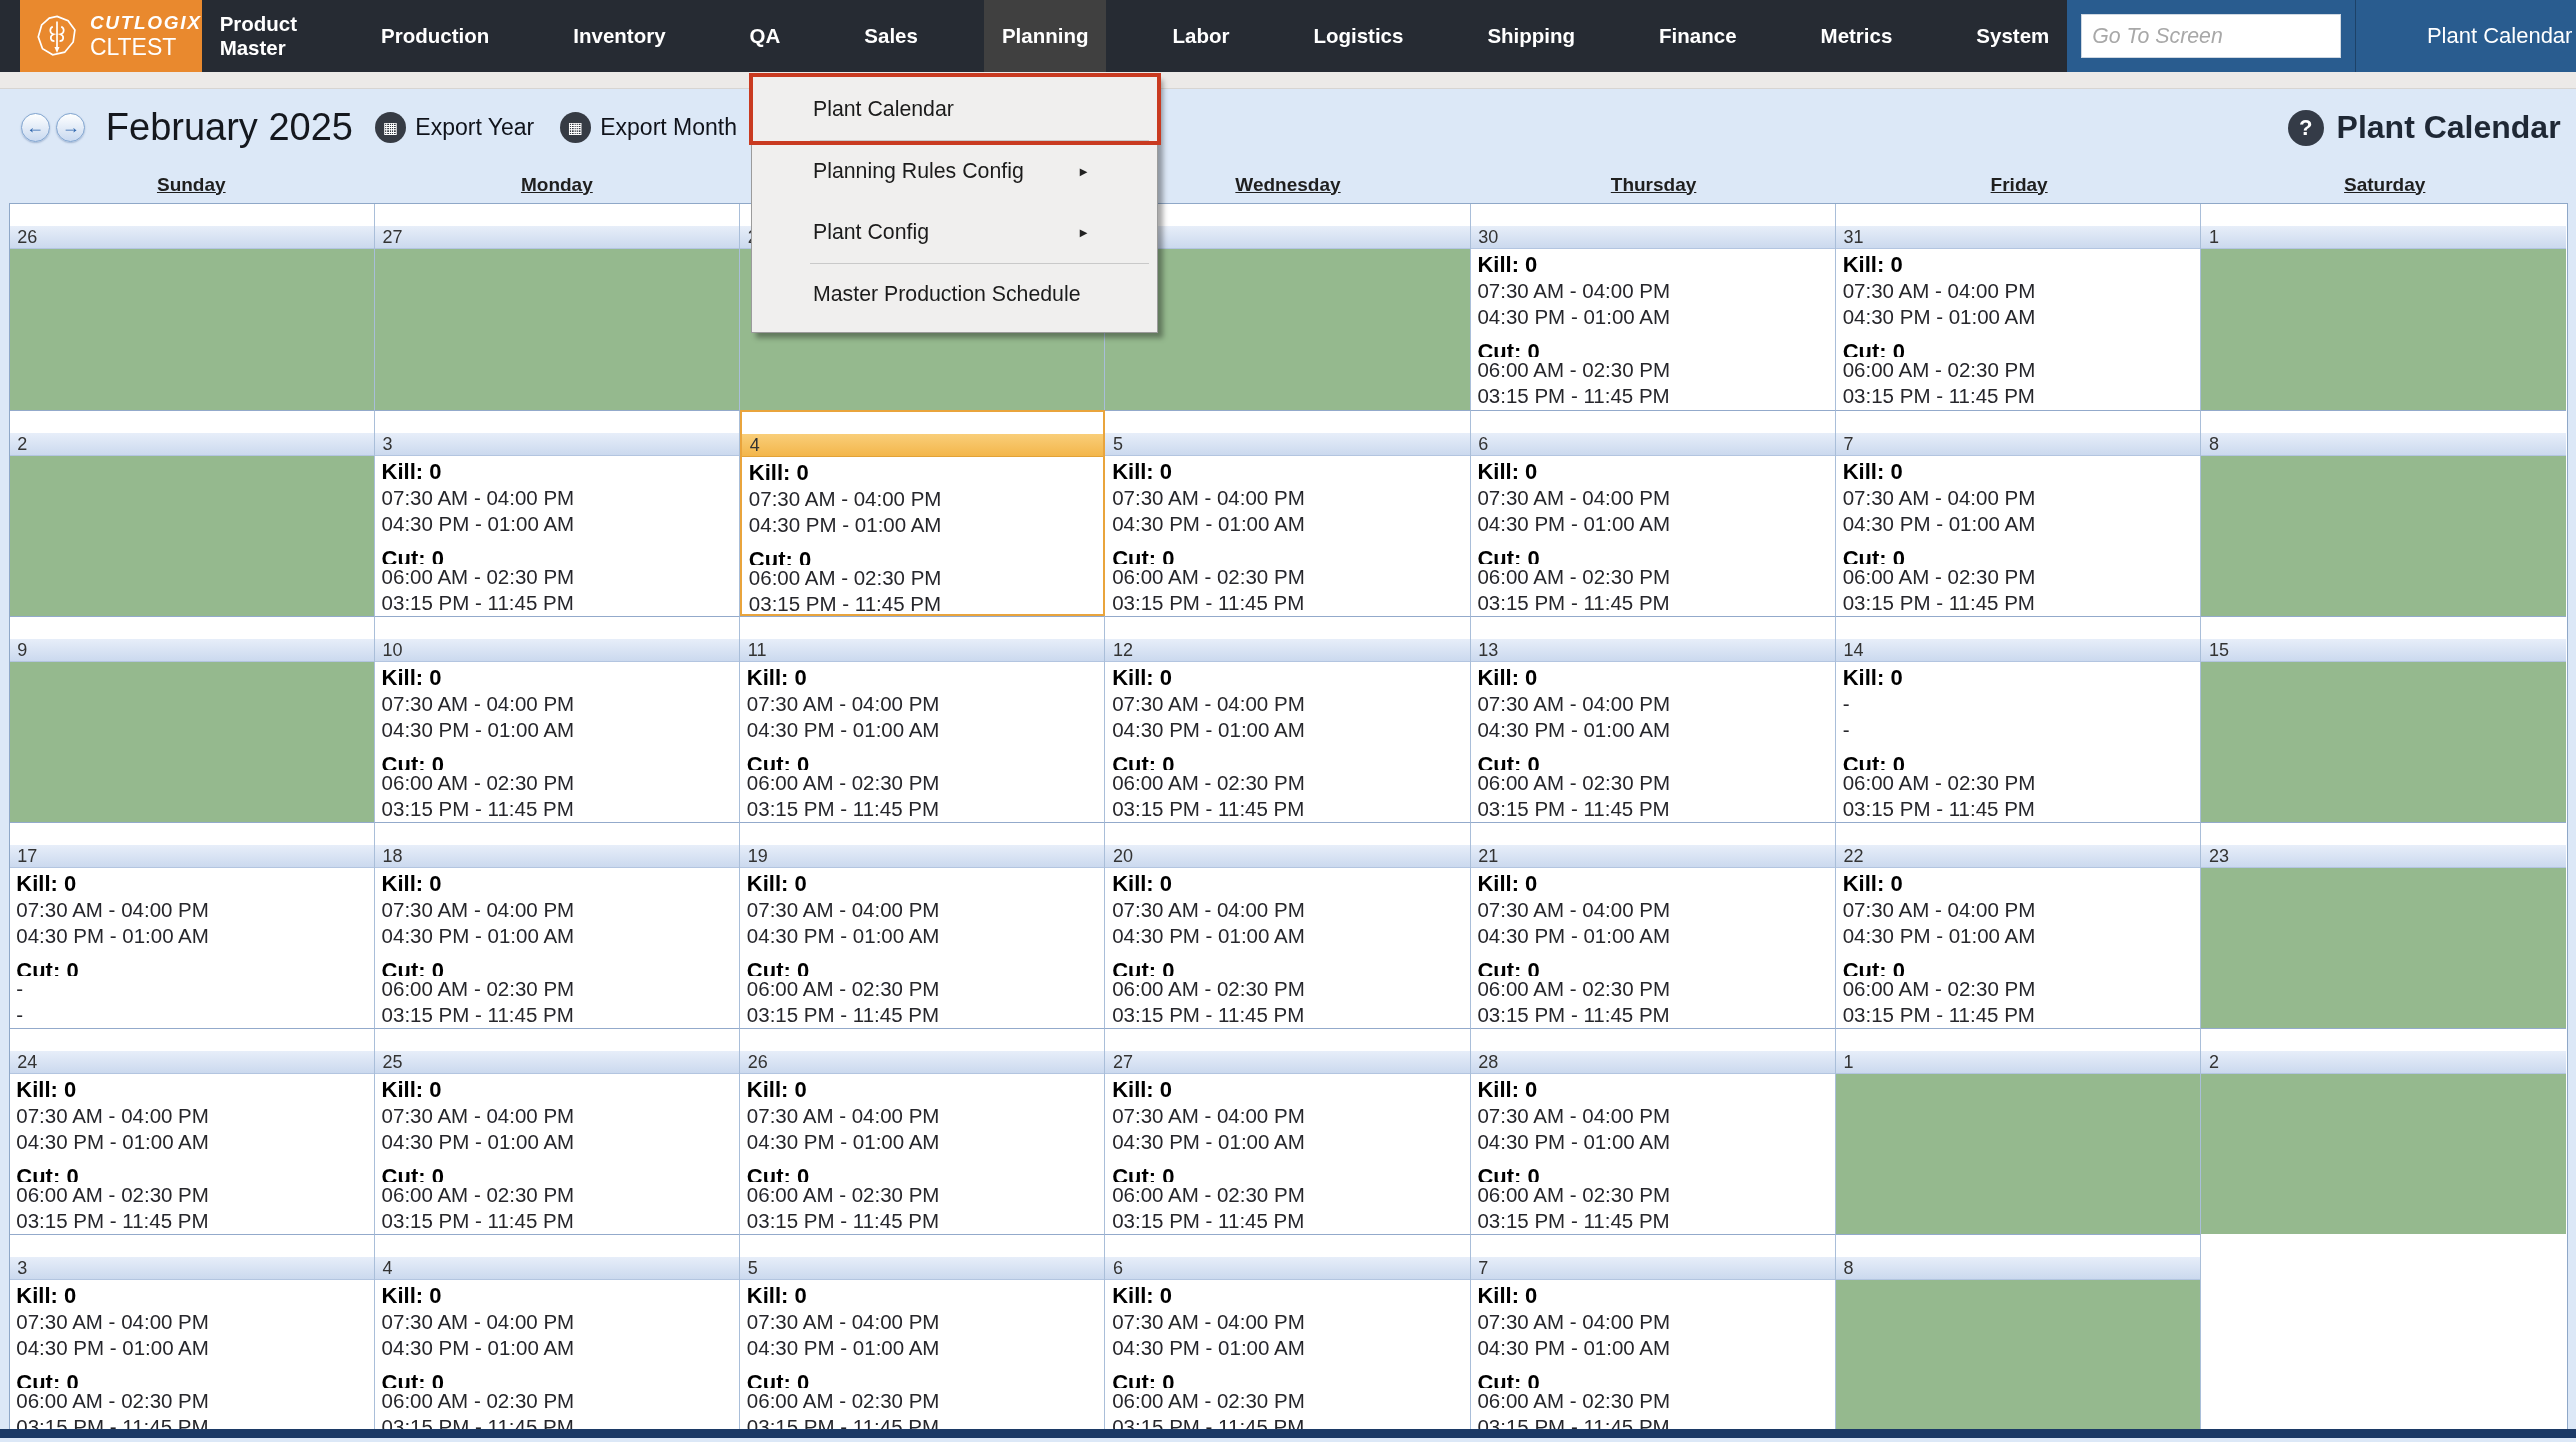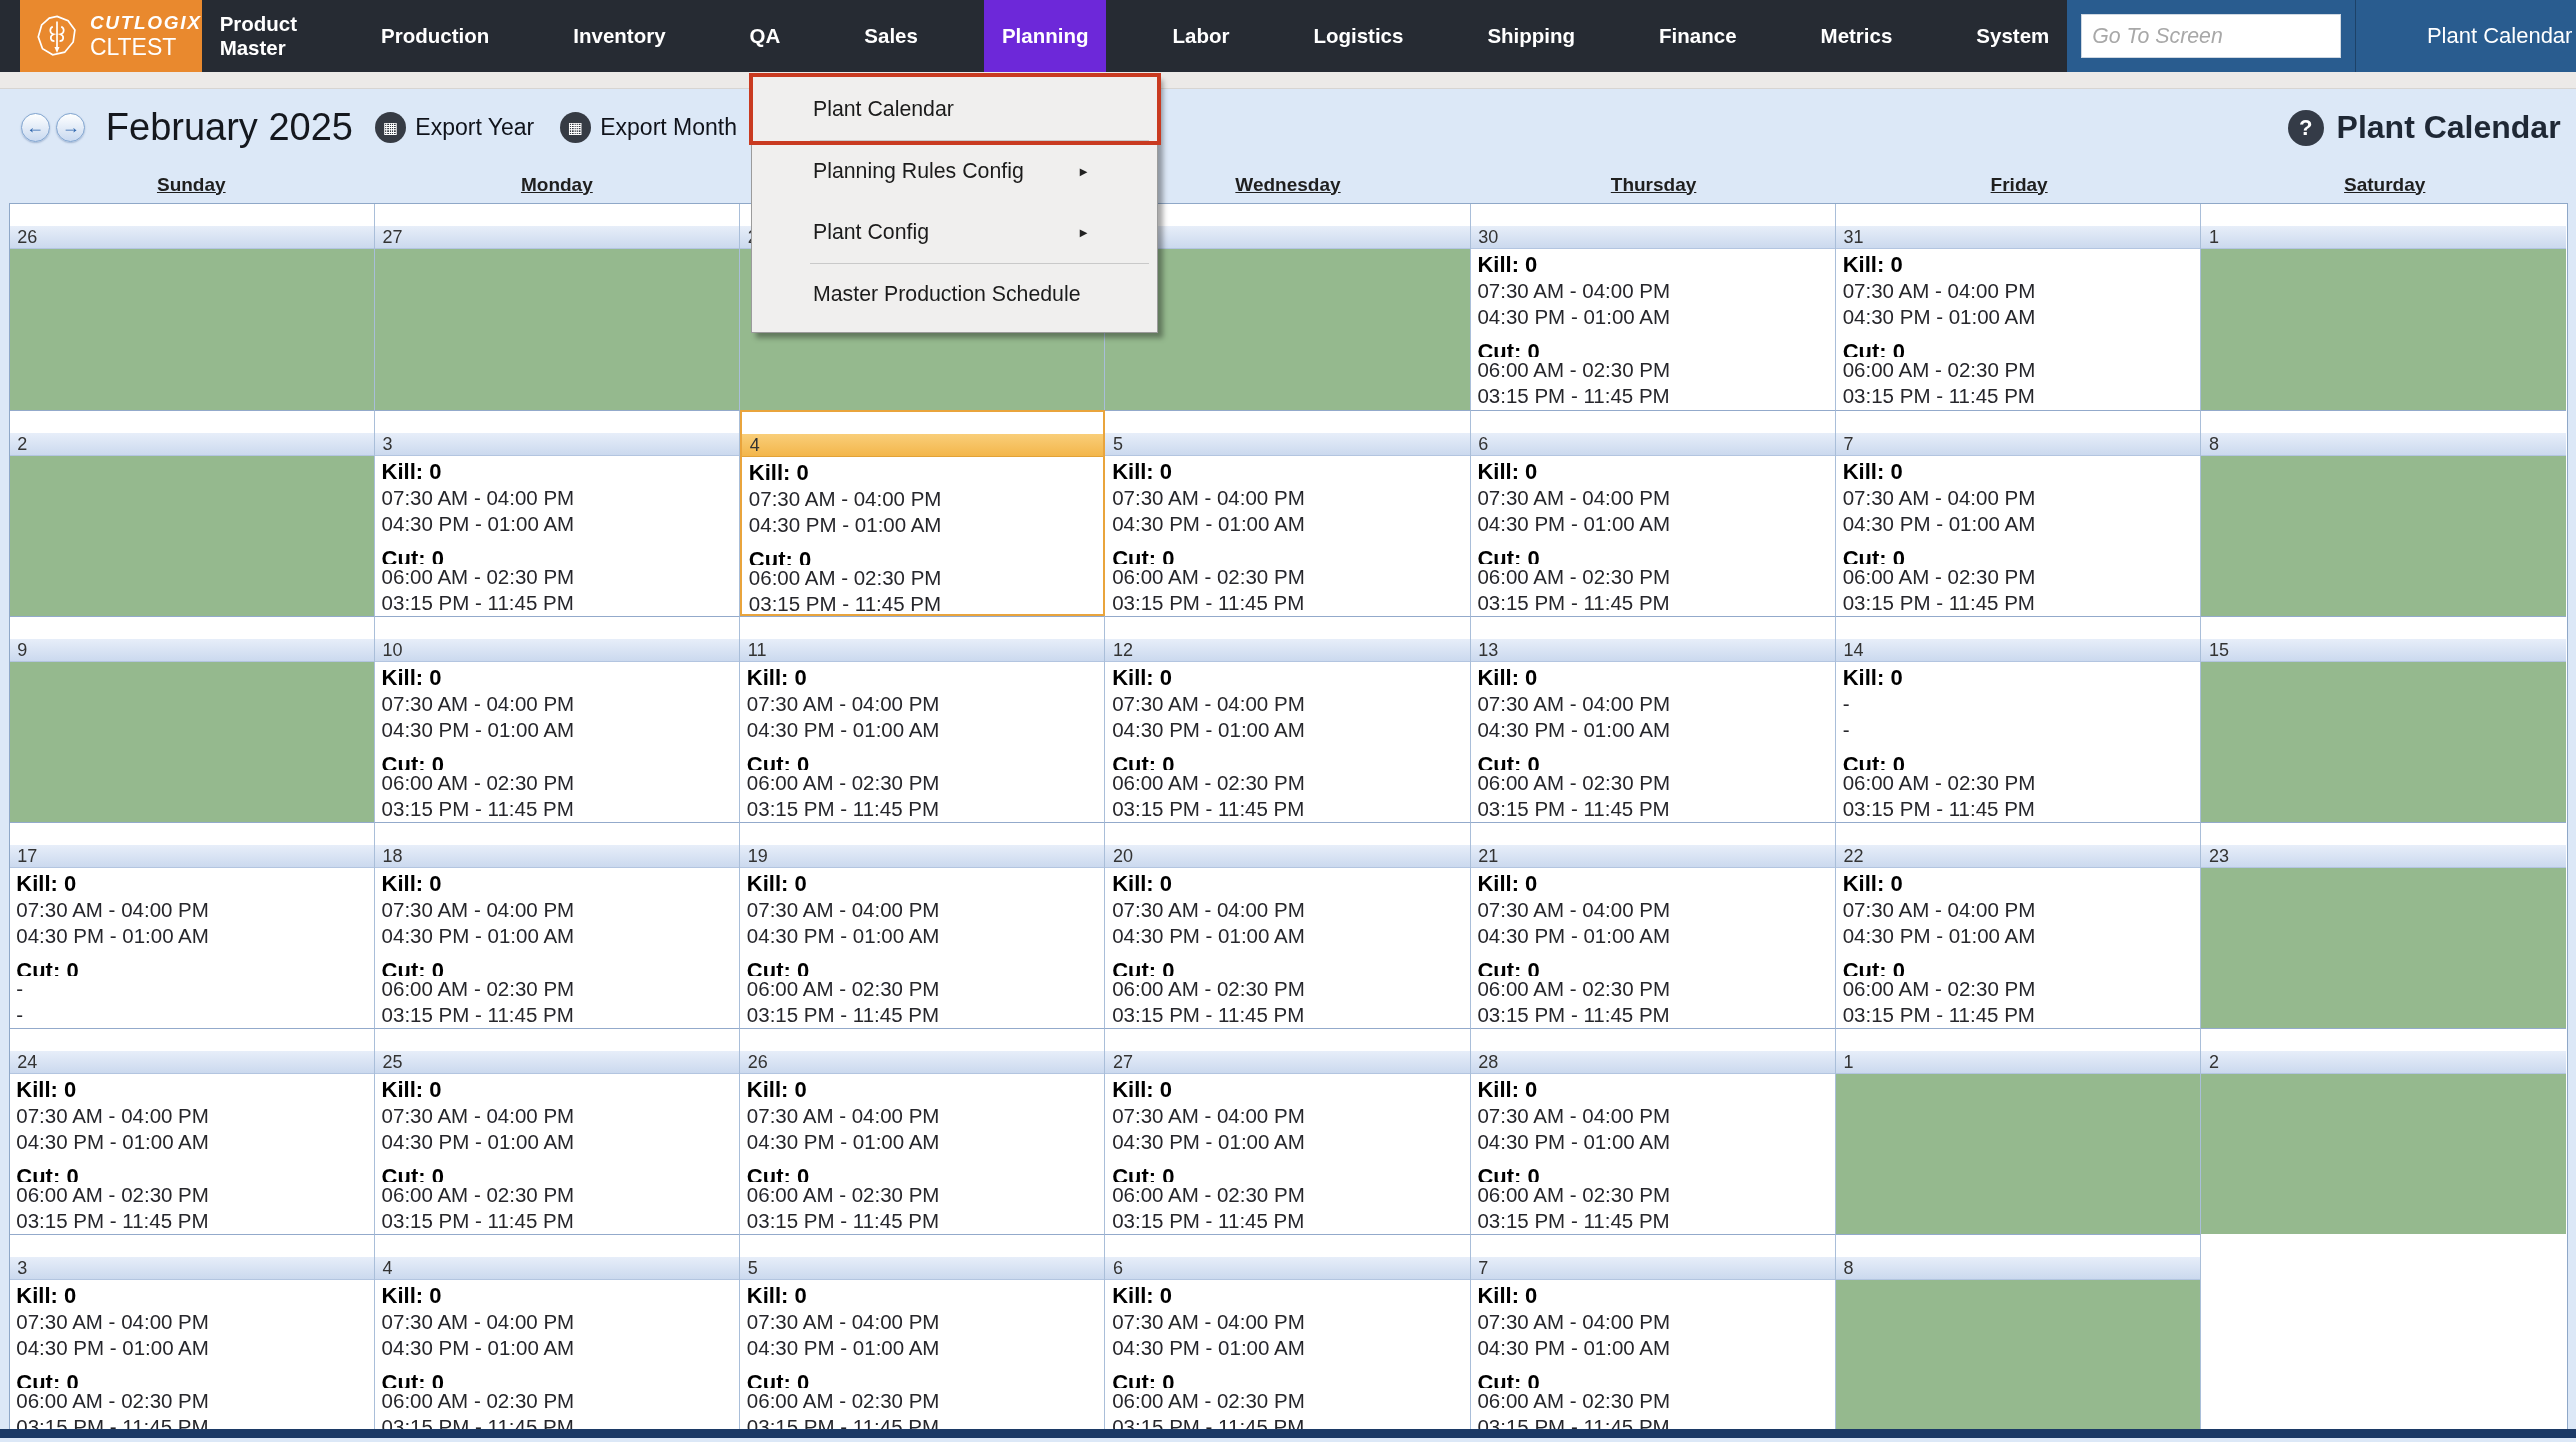--- a/index.html
+++ b/index.html
@@ -11,21 +11,21 @@
             background:#262b33; display:flex; align-items:stretch; }
   .logo { width:196px; margin-left:20px; background:#e9892e; display:flex;
           align-items:center; gap:10.2px; padding-left:13.7px; }
   .logo svg { flex:0 0 auto; }
   .logo-text { display:flex; flex-direction:column; line-height:1.05; }
   .brand { color:#fff; font-weight:bold; font-size:19px; letter-spacing:1.7px; font-style:italic; }
   .env   { color:#fff; font-size:23px; margin-top:2.6px; }
   nav.mainmenu { display:flex; align-items:stretch;gap:48px; }
   .nav-item { display:flex; align-items:center; padding:0 18px; color:#fff;
               font-size:20.5px; font-weight:bold; cursor:default; }
-  .nav-item.active { background:#6d28d9; }
+  .nav-item.active { background:#404040; }
   .quickbar { margin-left:auto; background:#295c8f; display:flex; align-items:center; }
   .quickbar input { width:260px; height:44px; margin:0 13.7px; border:0.9px solid #cfd8e2;
                     font-size:21.3px; padding:0 10.2px; color:#333;
                     font-family:"Liberation Sans","DejaVu Sans",sans-serif; }
   .quickbar input::placeholder { color:#a8a8a8; font-style:italic; }
   .qsep { width:1.7px; align-self:stretch; background:rgba(0,0,0,.28); }
   .selector { width:318px; display:flex; align-items:center; justify-content:center;
               gap:17px; color:#fff; font-size:22px; cursor:pointer; }
   .selector .caret { font-size:14.5px; }
   .winnav { width:246px; display:flex; align-items:center; justify-content:space-around; }

